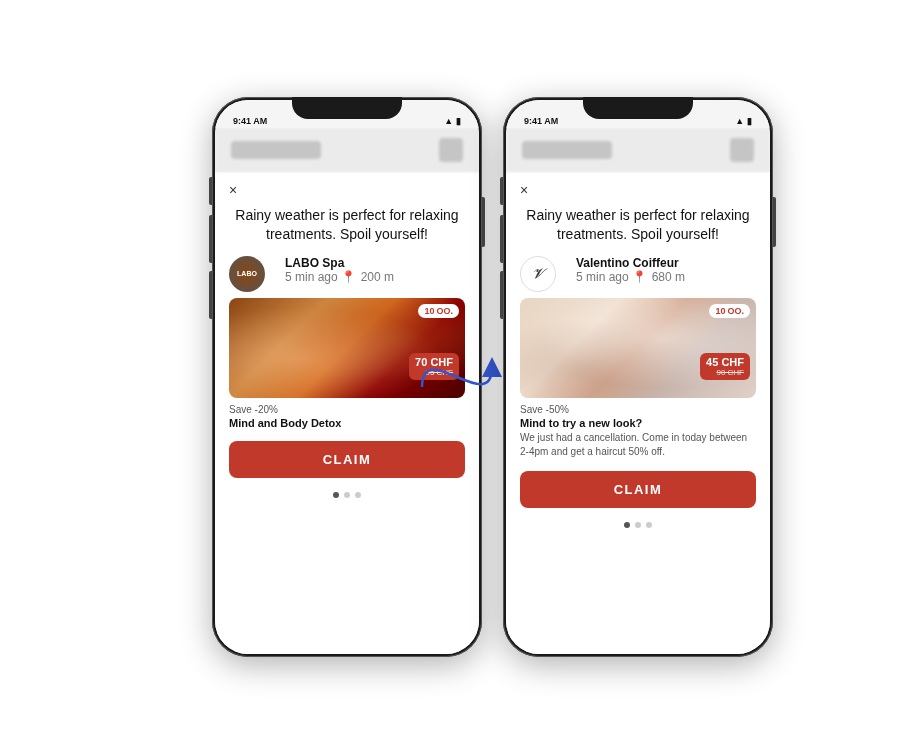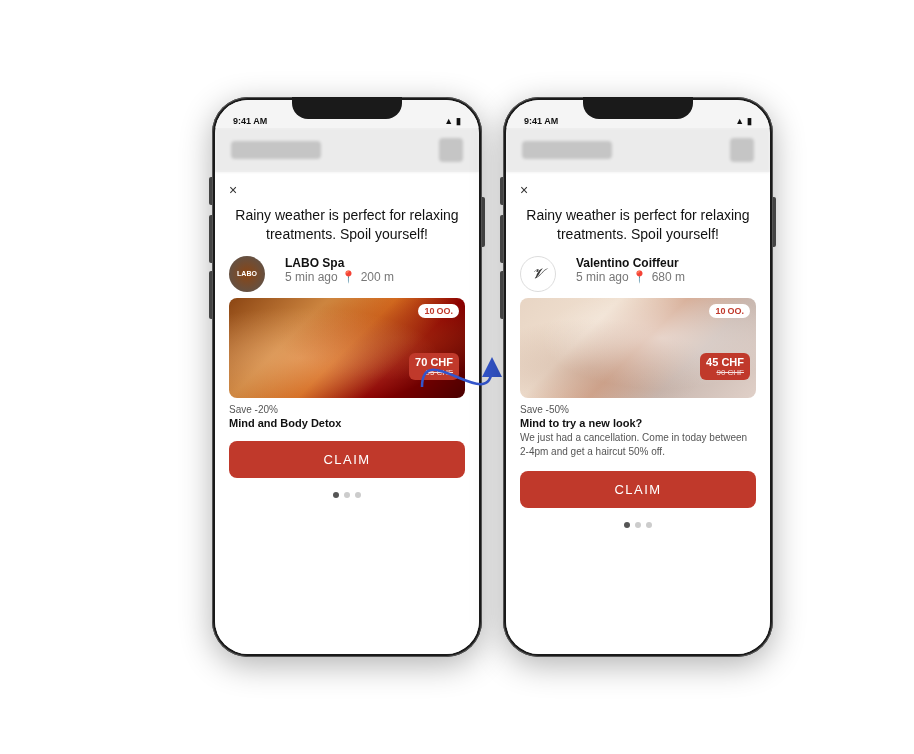--- a/index.html
+++ b/index.html
@@ -267,21 +267,21 @@
     }
 
     .claim-btn {
       margin: 8px 14px 10px;
       background: #c0392b;
       color: white;
       border: none;
       border-radius: 8px;
       padding: 11px;
       font-size: 13px;
-      font-weight: 400;
+      font-weight: 700;
       letter-spacing: 1.5px;
       width: calc(100% - 28px);
       cursor: pointer;
       text-align: center;
     }
 
     .dots-indicator {
       display: flex;
       justify-content: center;
       gap: 5px;

